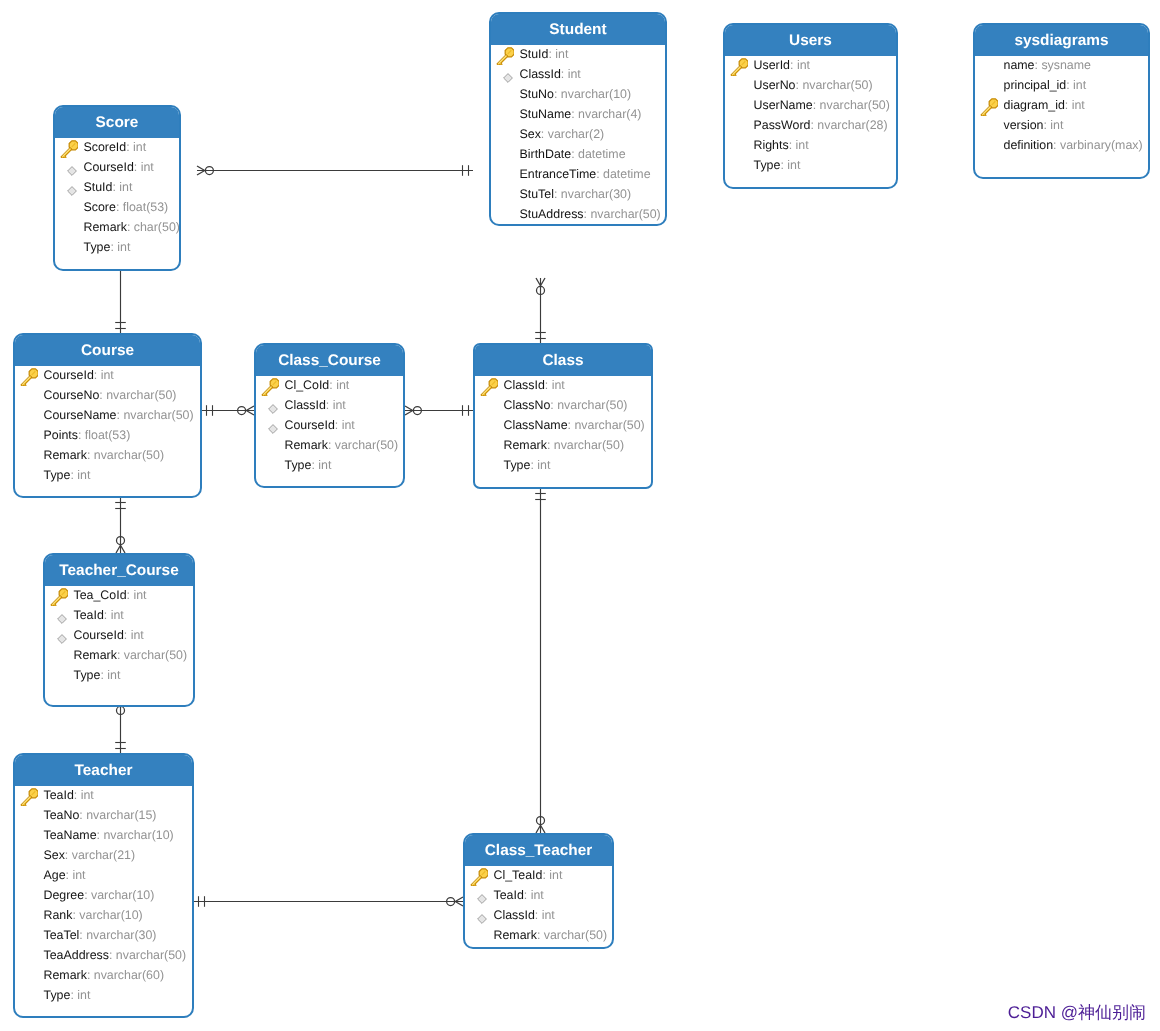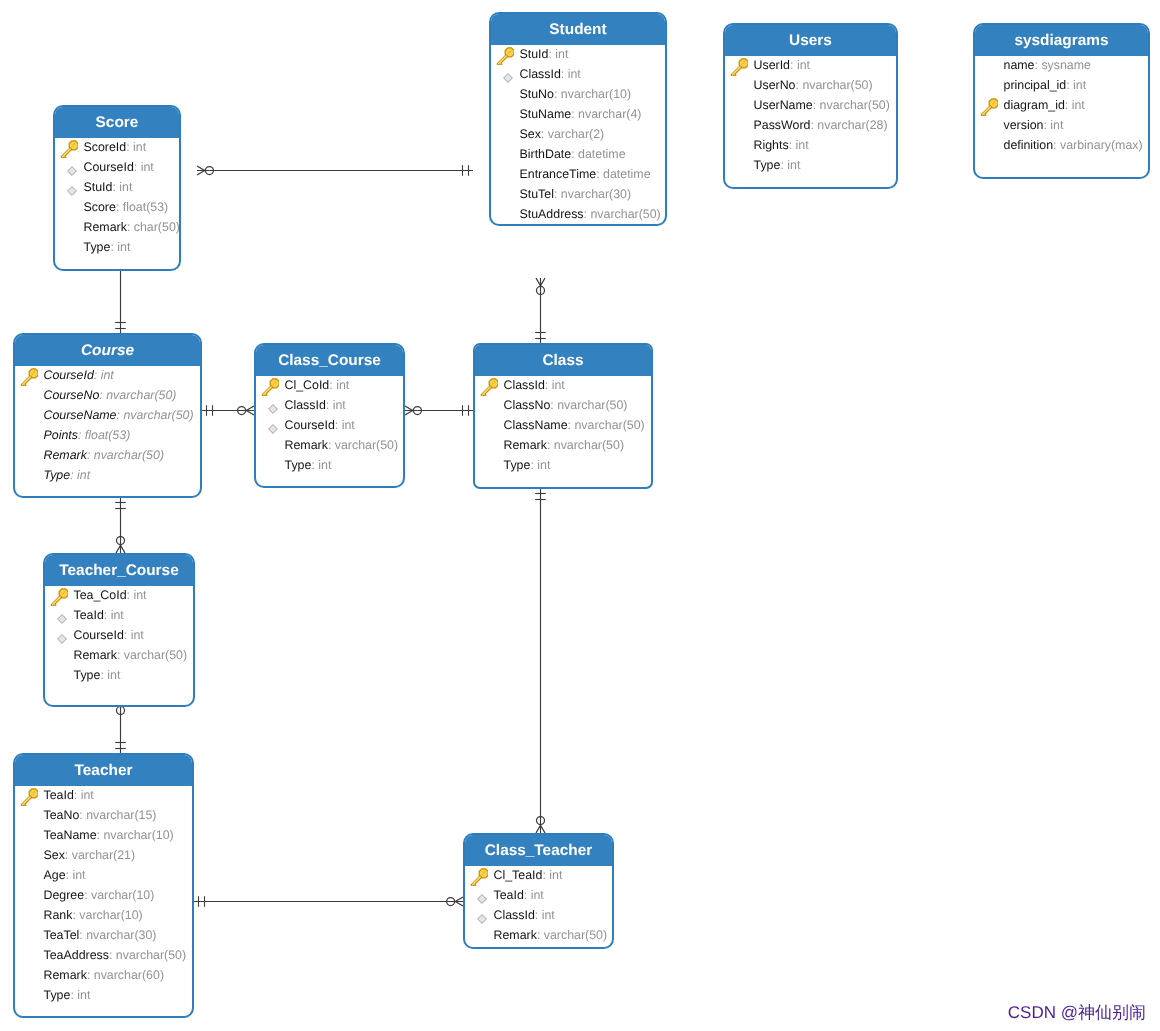--- a/index.html
+++ b/index.html
@@ -178,21 +178,21 @@
                   <path d="M20.6 2.7 L26.4 2.7 L30.5 6.8 L30.5 12.6 L26.4 16.7 L20.6 16.7 L16.5 12.6 L16.5 6.8 Z" fill="#fcd14a" stroke="#c68a05" stroke-width="1.9" stroke-linejoin="round"></path>
                   <path d="M18.0 13.4 L20.6 16.0 L10.0 26.6 L11.7 28.3 L9.8 30.2 L8.1 28.5 L6.3 30.3 L3.8 27.8 Z" fill="#fcd14a" stroke="#c68a05" stroke-width="1.6" stroke-linejoin="round"></path>
                   <path d="M18.0 14.8 L6.3 26.5" stroke="#fdeea2" stroke-width="1.5" stroke-linecap="round" fill="none"></path>
                   <path d="M21.0 11.6 L25.4 7.2 L25.4 6.2" stroke="#eebc2b" stroke-width="1.8" stroke-linecap="round" stroke-linejoin="round" fill="none"></path>
                 </g>
               </svg></span><span class="fname">diagram_id</span><span class="fsep">: </span><span class="ftype">int</span></div>
           <div class="fld"><span class="fname">version</span><span class="fsep">: </span><span class="ftype">int</span></div>
           <div class="fld"><span class="fname">definition</span><span class="fsep">: </span><span class="ftype">varbinary(max)</span></div>
         </div>
       </div>
-      <div class="table-box" style="left: 13px; top: 333px; width: 189px; height: 165px; font-style: italic;">
+      <div class="table-box" style="left: 13px; top: 333px; width: 189px; height: 165px;">
         <div class="tbl-header">Course</div>
         <div class="tbl-body">
           <div class="fld"><span class="ico k"><svg viewBox="0 0 32 32" width="18" height="18">
                 <g transform="translate(-2.5,-1.6) scale(1.14,1.14)">
                   <path d="M20.6 2.7 L26.4 2.7 L30.5 6.8 L30.5 12.6 L26.4 16.7 L20.6 16.7 L16.5 12.6 L16.5 6.8 Z" fill="#fcd14a" stroke="#c68a05" stroke-width="1.9" stroke-linejoin="round"></path>
                   <path d="M18.0 13.4 L20.6 16.0 L10.0 26.6 L11.7 28.3 L9.8 30.2 L8.1 28.5 L6.3 30.3 L3.8 27.8 Z" fill="#fcd14a" stroke="#c68a05" stroke-width="1.6" stroke-linejoin="round"></path>
                   <path d="M18.0 14.8 L6.3 26.5" stroke="#fdeea2" stroke-width="1.5" stroke-linecap="round" fill="none"></path>
                   <path d="M21.0 11.6 L25.4 7.2 L25.4 6.2" stroke="#eebc2b" stroke-width="1.8" stroke-linecap="round" stroke-linejoin="round" fill="none"></path>
                 </g>
               </svg></span><span class="fname">CourseId</span><span class="fsep">: </span><span class="ftype">int</span></div>

